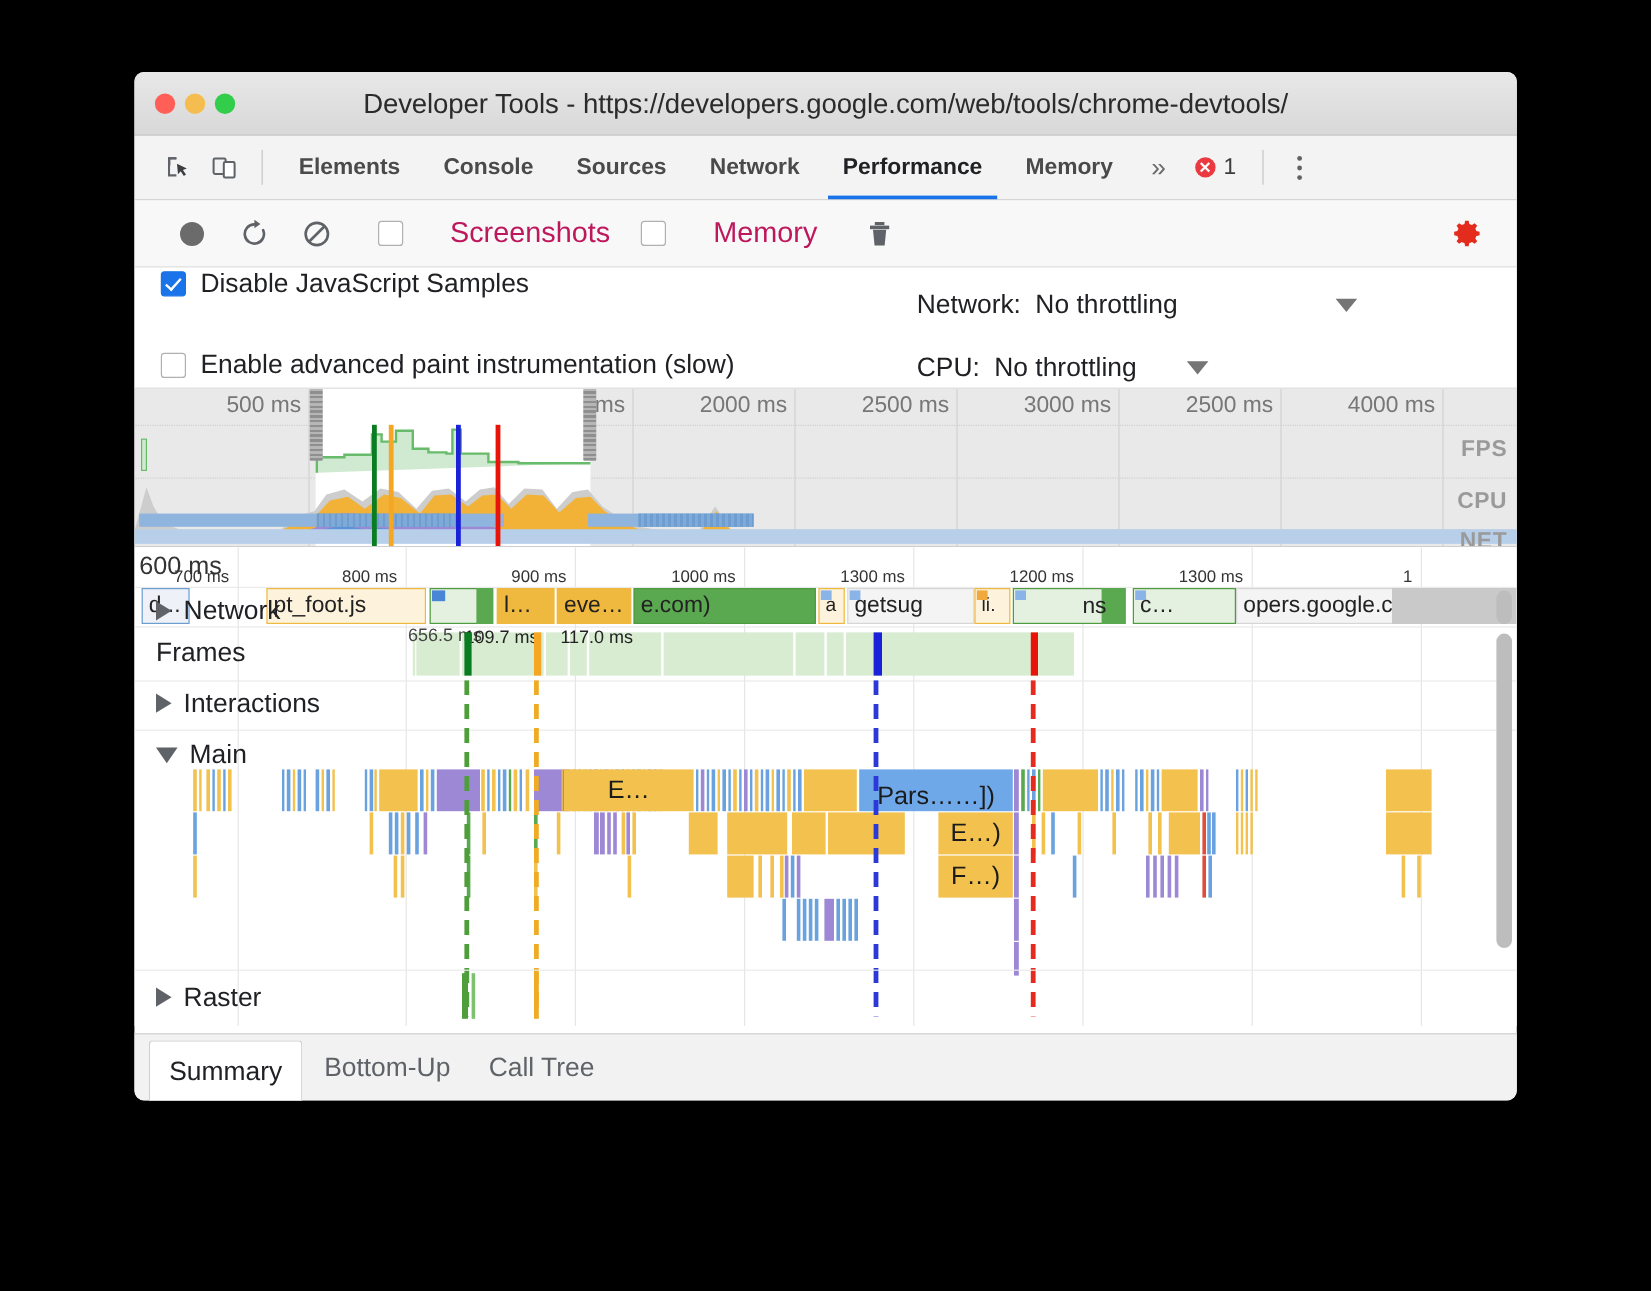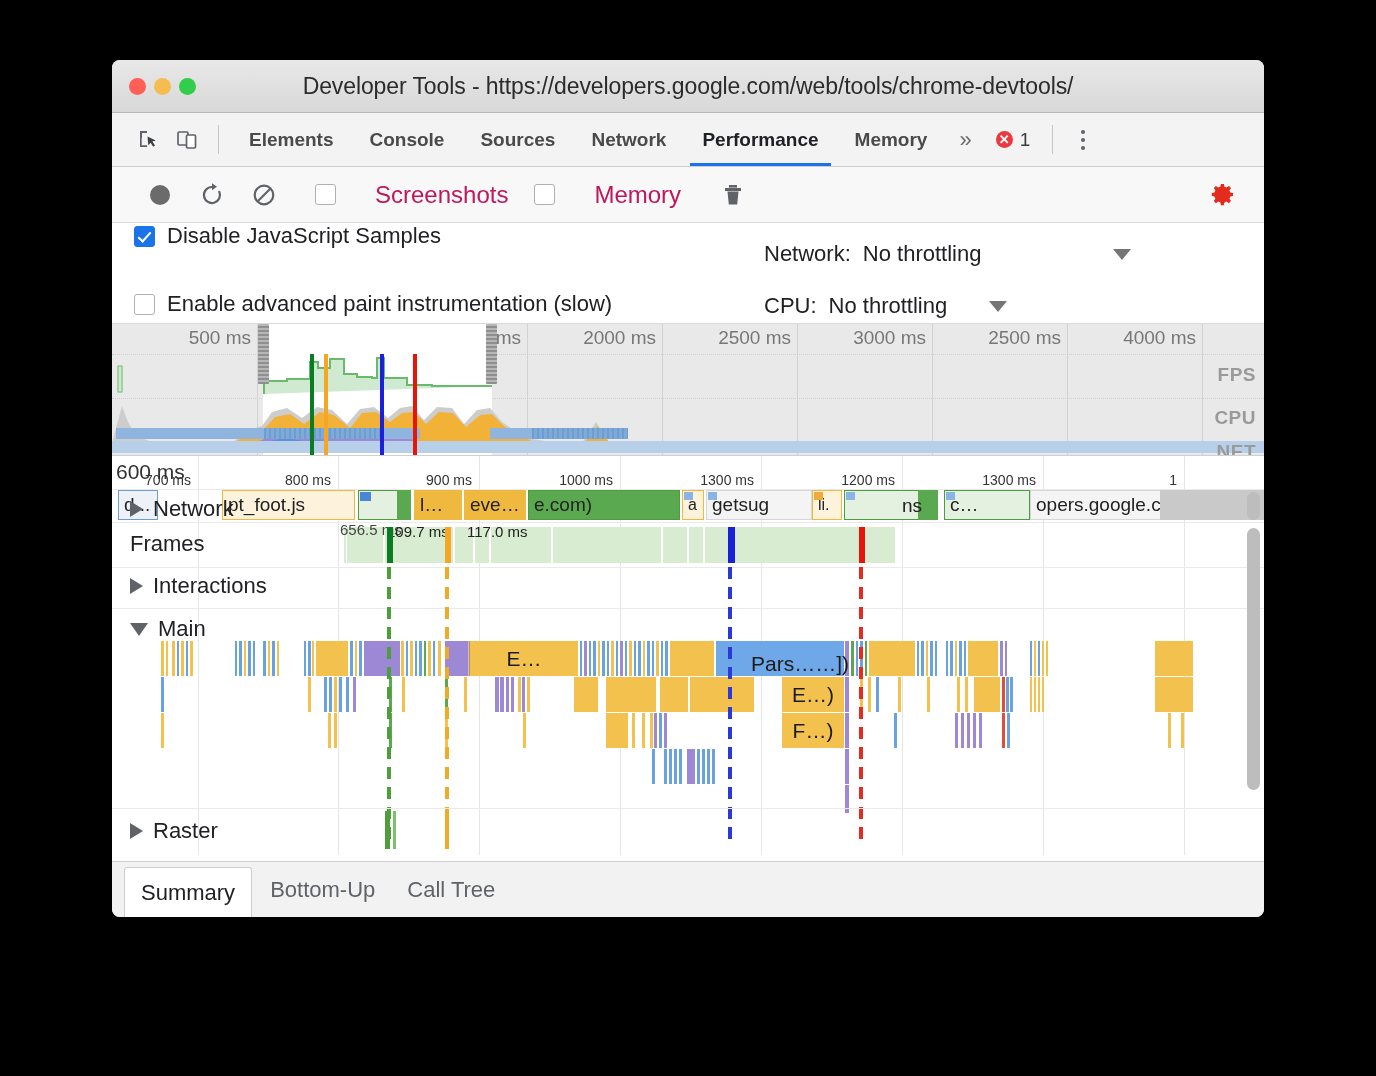--- a/index.html
+++ b/index.html
@@ -724,21 +724,21 @@
           <rect x="595" y="0" width="3" height="35" fill="#6aa2e0"></rect>
           <rect x="600" y="0" width="3" height="35" fill="#6aa2e0"></rect>
           <rect x="733" y="0" width="4" height="35" fill="#9d88d6"></rect>
         </g>
         <g id="row5" transform="translate(0,144)">
           <rect x="733" y="0" width="4" height="28" fill="#9d88d6"></rect>
         </g>
       </svg>
 
       <div class="bar-lbl" style="left:358px;top:185px;width:108px;height:35px">E…</div>
-      <div class="bar-lbl" style="left:624px;top:185px;width:128px;height:45px">Pars……])</div>
+      <div class="bar-lbl" style="left:604px;top:185px;width:128px;height:45px">Pars……])</div>
       <div class="bar-lbl" style="left:670px;top:221px;width:62px;height:35px">E…)</div>
       <div class="bar-lbl" style="left:670px;top:257px;width:62px;height:35px">F…)</div>
 
       <div style="position:absolute;left:275px;top:111px;width:4px;height:280px;background:repeating-linear-gradient(#4f9e3c 0 12px, transparent 12px 20px)"></div>
       <div style="position:absolute;left:333px;top:111px;width:4px;height:280px;background:repeating-linear-gradient(#efab26 0 12px, transparent 12px 20px)"></div>
       <div style="position:absolute;left:616px;top:111px;width:4px;height:280px;background:repeating-linear-gradient(#2b39d9 0 12px, transparent 12px 20px)"></div>
       <div style="position:absolute;left:747px;top:111px;width:4px;height:280px;background:repeating-linear-gradient(#e52b1f 0 12px, transparent 12px 20px)"></div>
 
       <div class="hrule" style="top:352px"></div>
       <div class="track-title" style="top:362px">

